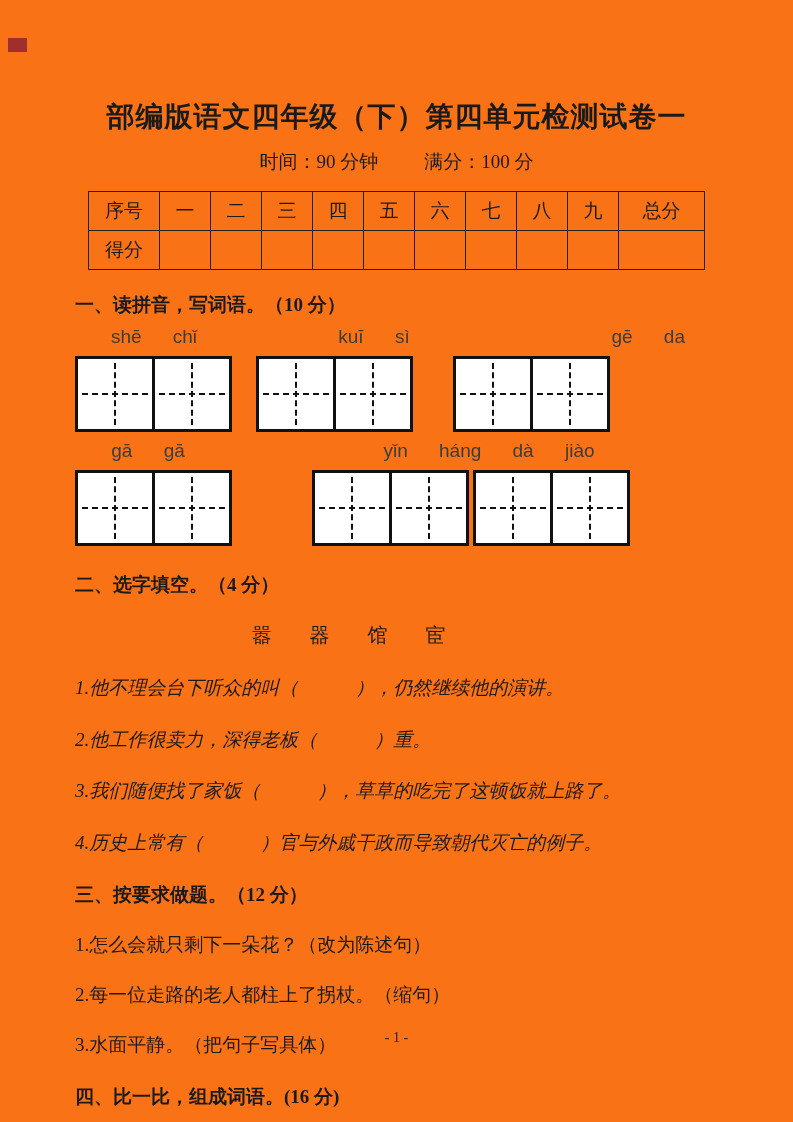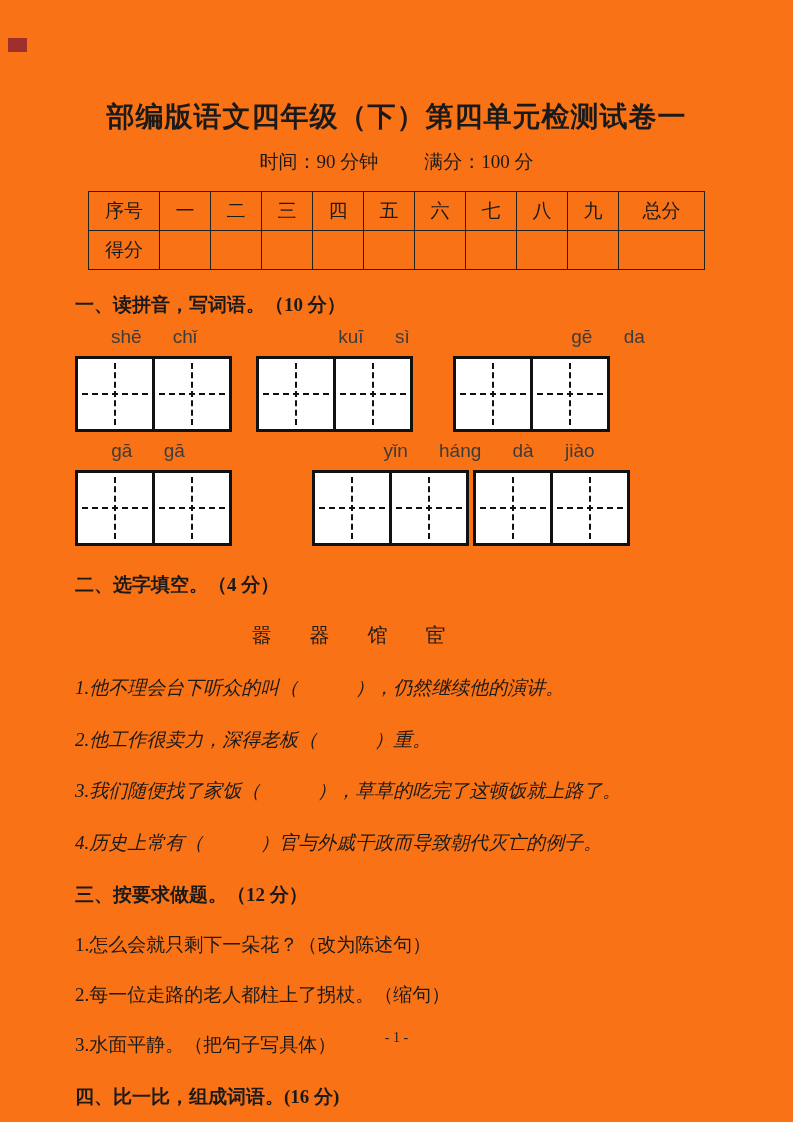--- a/index.html
+++ b/index.html
@@ -153,21 +153,21 @@
       <td class="col-total"></td>
     </tr>
   </tbody>
     </table>
 
   <div class="section-heading">一、读拼音，写词语。（10 分）</div>
 
   <div class="pinyin-row">
     <div class="pinyin-slot" style="width:158px;">shē chǐ</div>
     <div class="pinyin-slot" style="width:154px; margin-left:24px;">kuī sì</div>
-    <div class="pinyin-slot" style="width:154px; margin-left:40px;">gē da</div>
+    <div class="pinyin-slot" style="width:154px; margin-left:40px;text-align:right;">gē da</div>
   </div>
 
   <div class="box-row">
     <div class="tzg-group">
       <div class="tzg-cell"></div>
       <div class="tzg-cell"></div>
     </div>
     <div class="tzg-group" style="margin-left:24px;">
       <div class="tzg-cell"></div>
       <div class="tzg-cell"></div>

